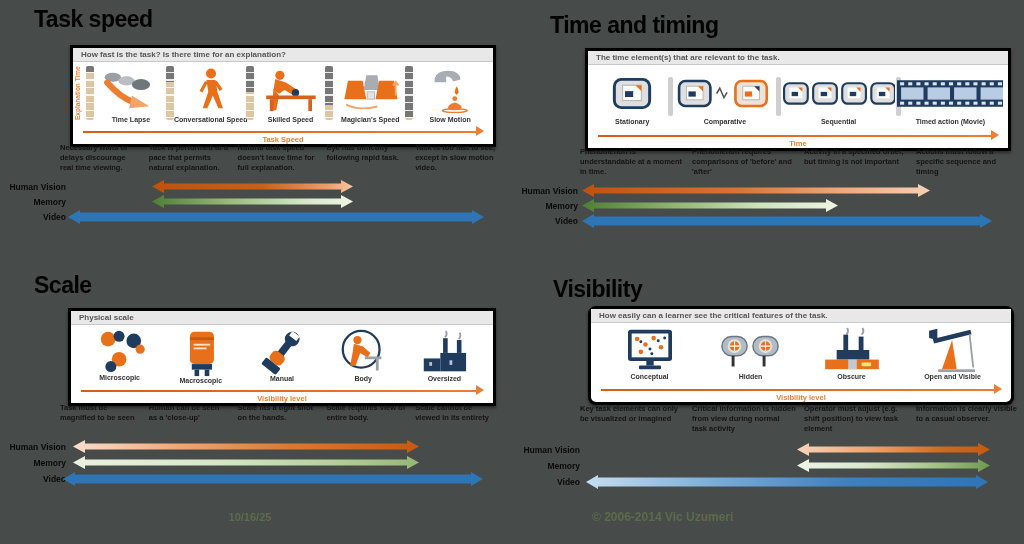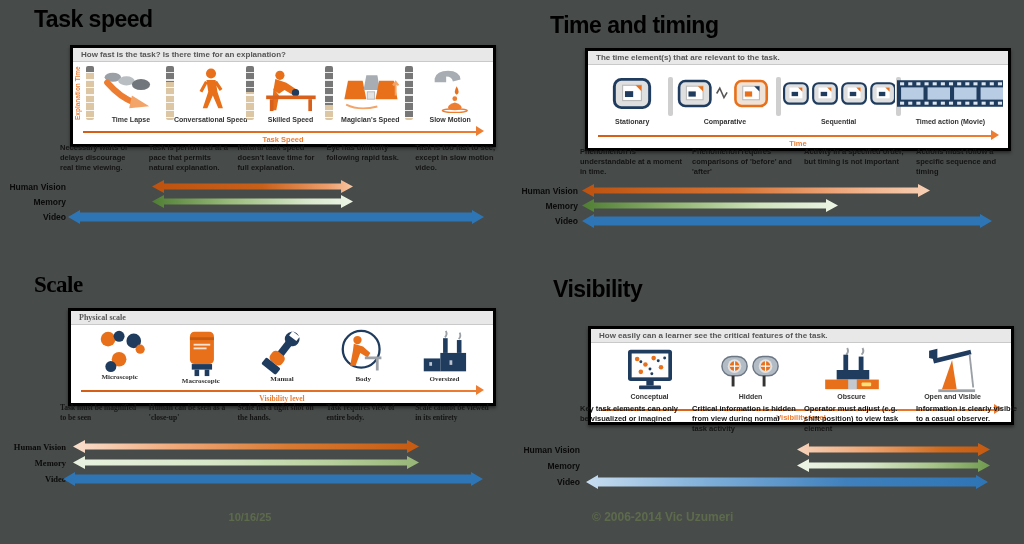--- a/index.html
+++ b/index.html
@@ -284,21 +284,21 @@
     <div class="desc">Actions must follow a specific sequence and timing</div>
   </div>
   <div class="slabel" style="left:0;top:186px;width:66px;">Human Vision</div>
   <div class="slabel" style="left:0;top:201px;width:66px;">Memory</div>
   <div class="slabel" style="left:0;top:216px;width:66px;">Video</div>
   <div class="dbl hv-q2" style="left:70px;top:184px;width:348px;"></div>
   <div class="dbl mem-q2" style="left:70px;top:199px;width:256px;"></div>
   <div class="dbl-thick vid" style="left:70px;top:214px;width:410px;"></div>
 </section>
 
-<section class="quad" style="left:0;top:264px;height:280px;font-family:Liberation Serif, serif;">
+<section class="quad" style="left:0;top:264px;height:280px;">
   <h1 class="qhead" style="left:34px;top:8px;">Scale</h1>
   <div class="panel" style="left:68px;top:44px;width:422px;height:92px;">
     <div class="phead">Physical scale</div>
     <div class="cats" style="top:17px;bottom:23px;">
       <div class="group">
         <div class="cat">
           <span class="icon-wrap">
             <svg width="54" height="44" viewBox="0 0 56 48">
               <circle cx="15" cy="11" r="8" fill="#e8701a"></circle>
                 <circle cx="27" cy="8" r="6" fill="#1f3c5f"></circle>
@@ -373,34 +373,34 @@
         </div>
       </div>
     </div>
     <div class="axis"></div>
     <div class="axis-lab">Visibility level</div>
   </div>
   <div class="descrow" style="left:60px;top:139px;width:436px;">
     <div class="desc">Task must be magnified to be seen</div>
     <div class="desc">Human can be seen as a 'close-up'</div>
     <div class="desc">Scale fits a tight shot on the hands.</div>
-    <div class="desc">Task requires view of entire body.</div>
+    <div class="desc">Scale requires view of entire body.</div>
     <div class="desc">Scale cannot be viewed in its entirety</div>
   </div>
   <div class="slabel" style="left:0;top:178px;width:66px;">Human Vision</div>
   <div class="slabel" style="left:0;top:194px;width:66px;">Memory</div>
   <div class="slabel" style="left:0;top:210px;width:66px;">Video</div>
   <div class="dbl hv-q3" style="left:73px;top:176px;width:346px;"></div>
   <div class="dbl mem-q3" style="left:73px;top:192px;width:346px;"></div>
   <div class="dbl-thick vid" style="left:63px;top:208px;width:420px;"></div>
 </section>
 
 <section class="quad" style="left:512px;top:264px;height:280px;">
   <h1 class="qhead" style="left:41px;top:12px;">Visibility</h1>
-  <div class="panel" style="left:76px;top:62px;width:420px;height:93px;">
+  <div class="panel" style="left:76px;top:42px;width:420px;height:93px;border-radius:8px;">
     <div class="phead">How easily can a learner see the critical features of the task.</div>
     <div class="cats" style="top:17px;bottom:23px;">
       <div class="group">
         <div class="cat">
           <span class="icon-wrap">
             <svg width="52" height="44" viewBox="0 0 56 48">
               <rect x="4" y="2" width="48" height="34" rx="3" fill="#1f3c5f"></rect>
               <rect x="8" y="6" width="40" height="26" fill="#fdfdfd"></rect>
               <g fill="#e8701a">
                   <circle cx="14" cy="12" r="2.5"></circle>

